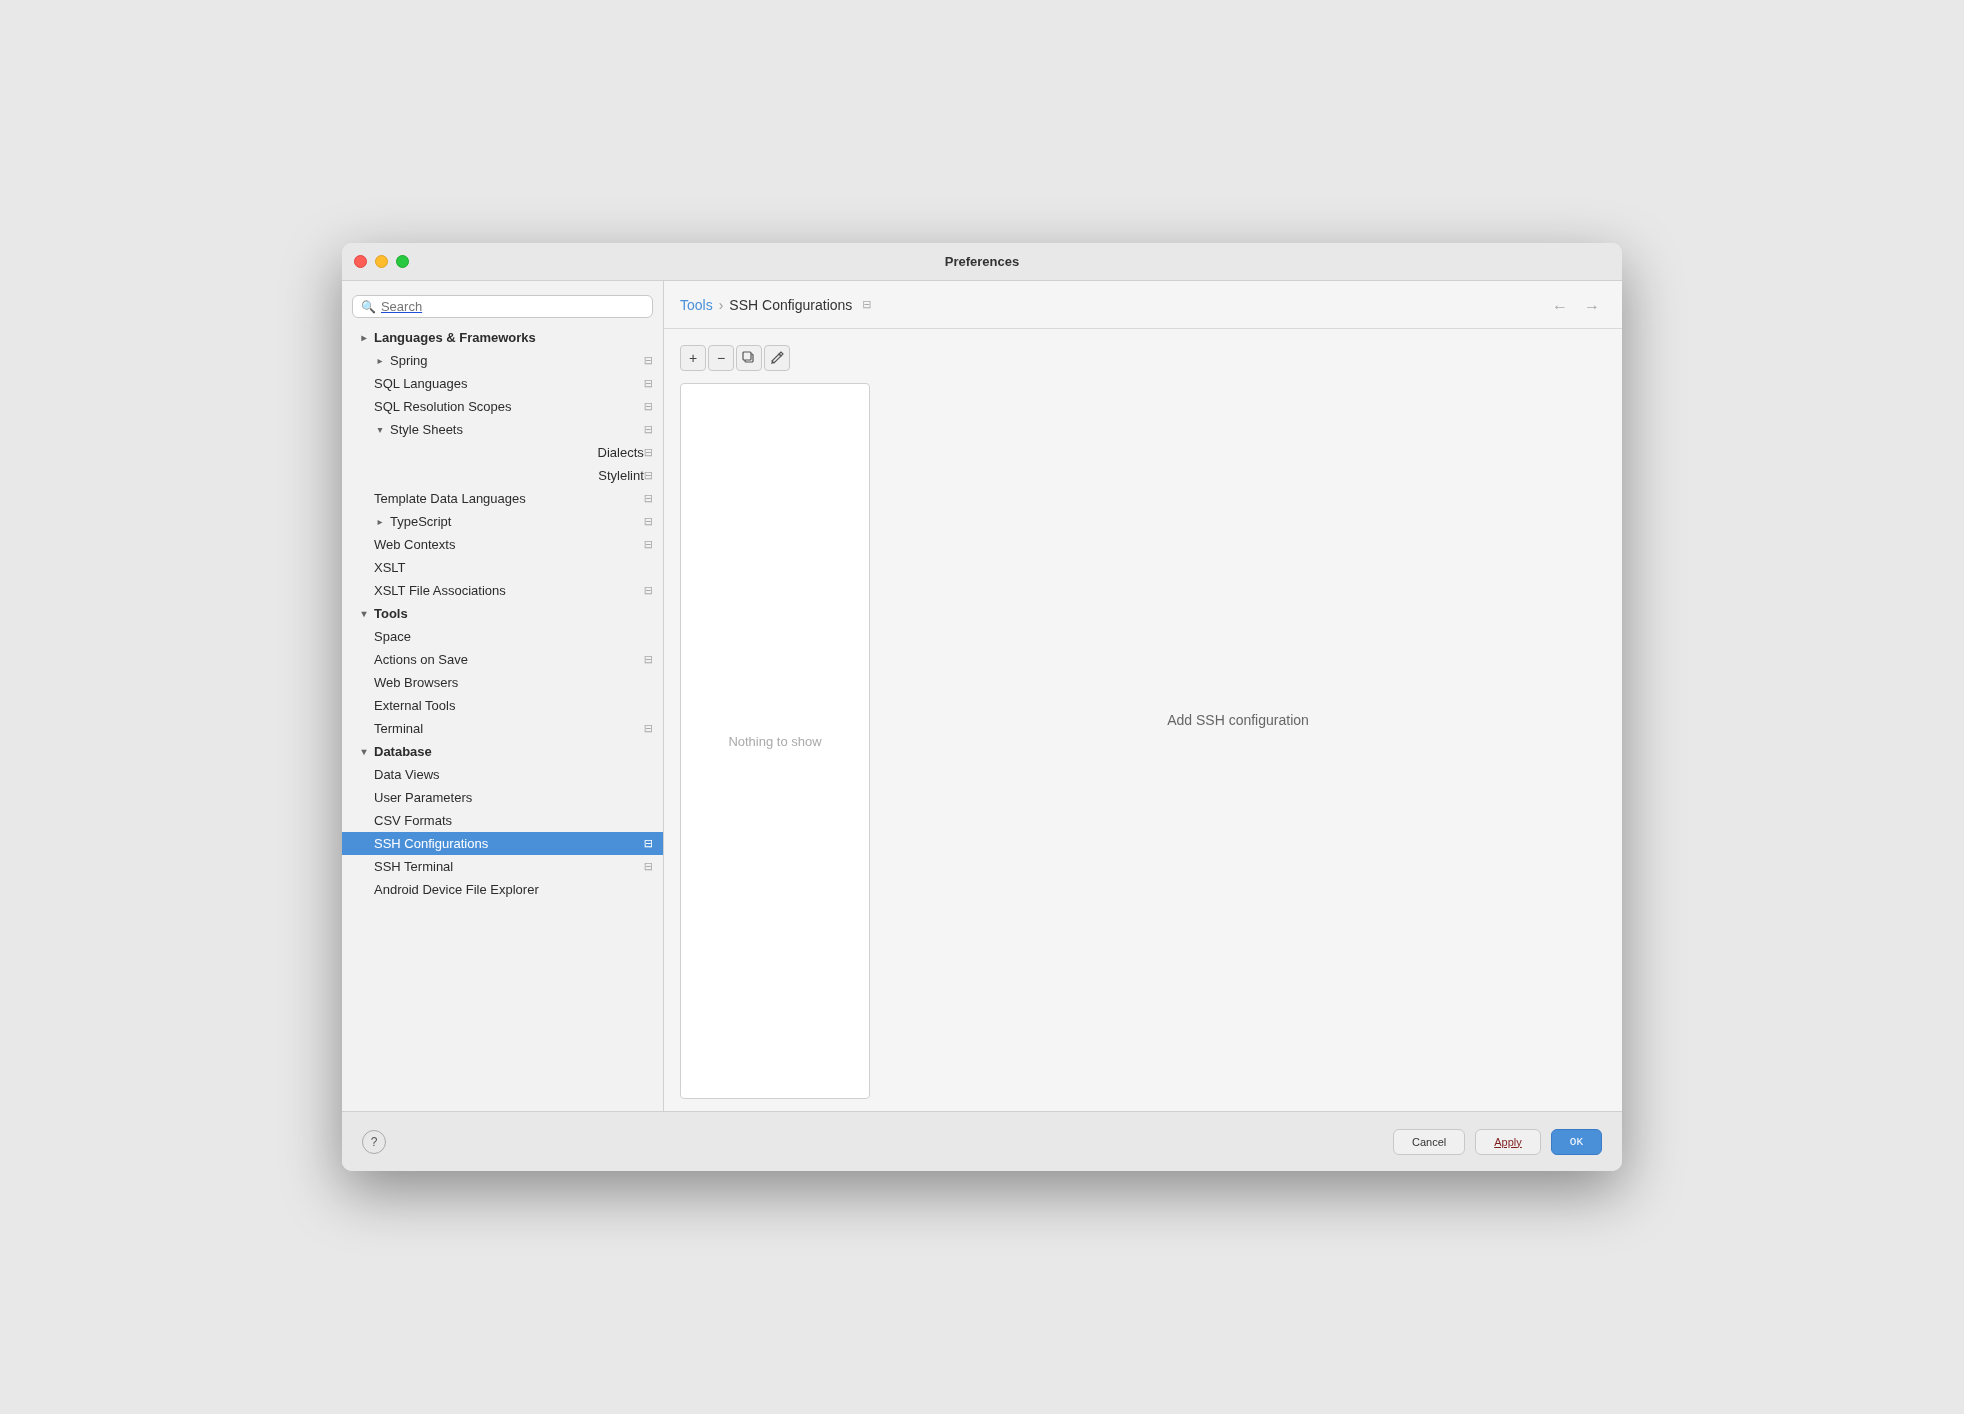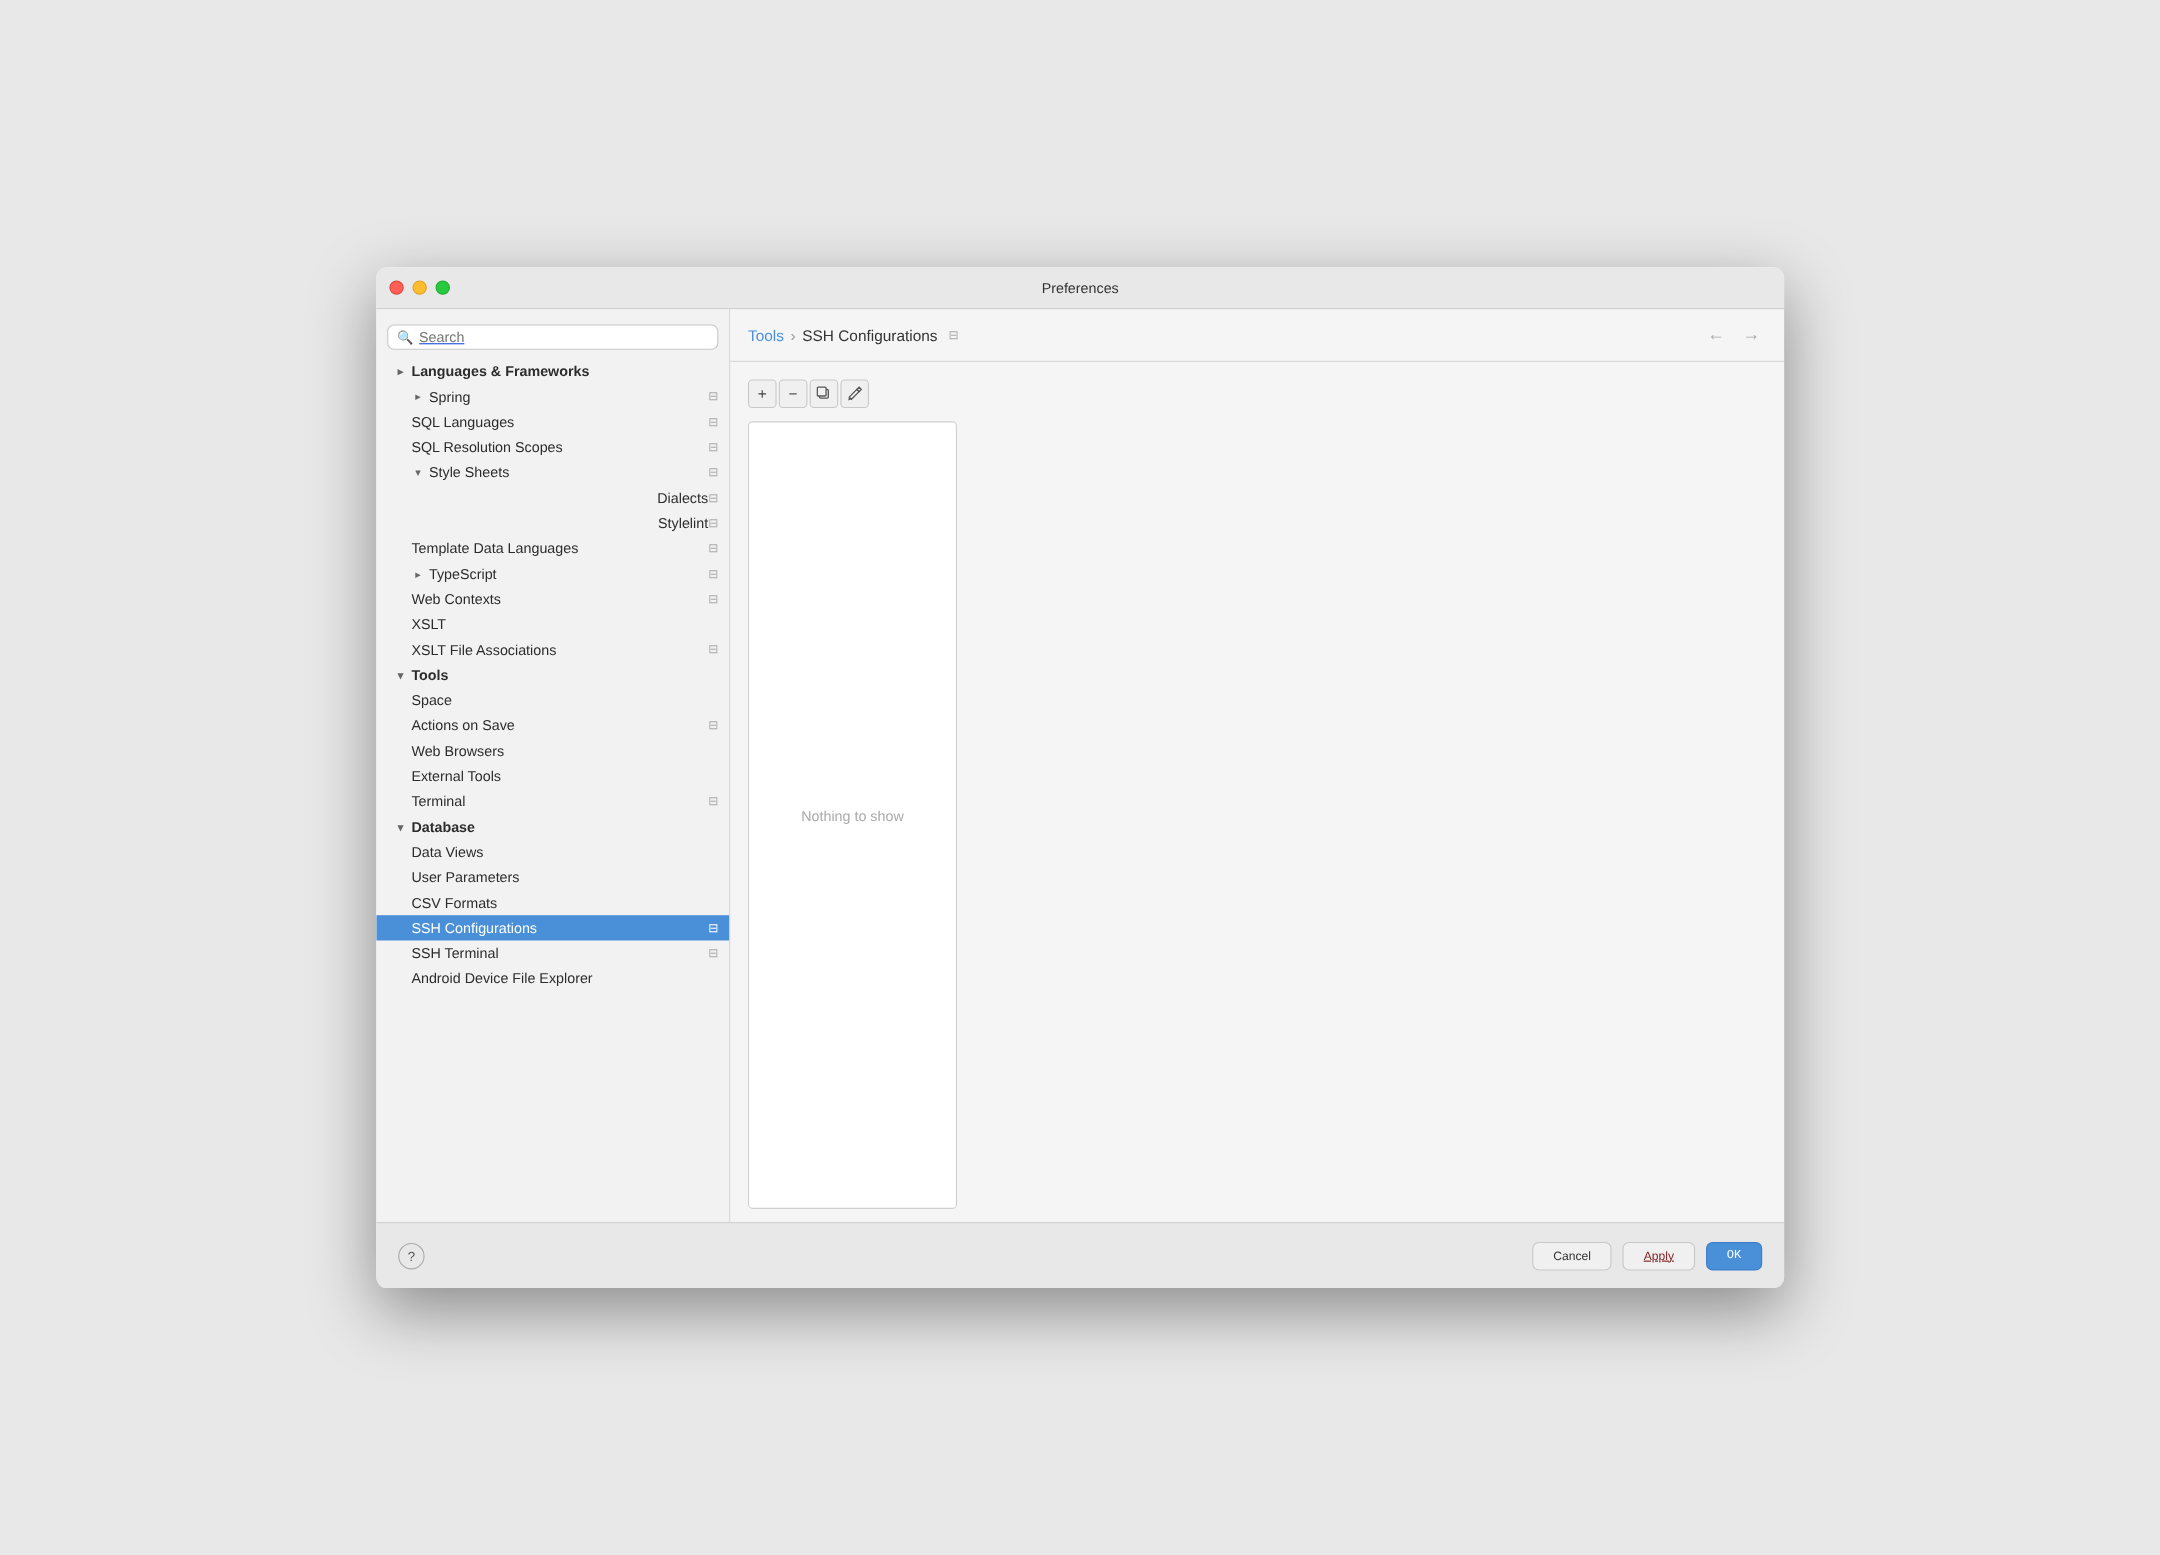--- a/index.html
+++ b/index.html
@@ -43,21 +43,21 @@
       cursor: pointer;
     }
     .traffic-light.close { background: #ff5f57; border: 1px solid #e0443e; }
     .traffic-light.minimize { background: #ffbd2e; border: 1px solid #dea123; }
     .traffic-light.maximize { background: #28c940; border: 1px solid #1aab29; }
     .titlebar-title {
       position: absolute;
       left: 50%;
       transform: translateX(-50%);
       font-size: 13px;
-      font-weight: 400;
+      font-weight: 700;
       color: #333;
     }
     .main-content {
       display: flex;
       flex: 1;
       overflow: hidden;
     }
     .sidebar {
       width: 322px;
       background: #f2f2f2;
@@ -427,20 +427,23 @@
                 <path d="M9 3 L11 1 L13 3 L11 5 Z" fill="none" stroke="#555" stroke-width="1.2"></path>
                 <path d="M2 10 L1 13 L4 12 Z" fill="#555"></path>
               </svg>
             </button>
           </div>
           <div class="list-panel">
             <span>Nothing to show</span>
           </div>
         </div>
 
+        <div class="right-panel">
+          <span class="add-ssh-text">Add SSH configuration</span>
+        </div>
       </div>
     </div>
   </div>
 
   <div class="footer">
     <div class="footer-left">
       <button class="help-btn">?</button>
     </div>
     <button class="btn">Cancel</button>
     <button class="btn disabled">Apply</button>

